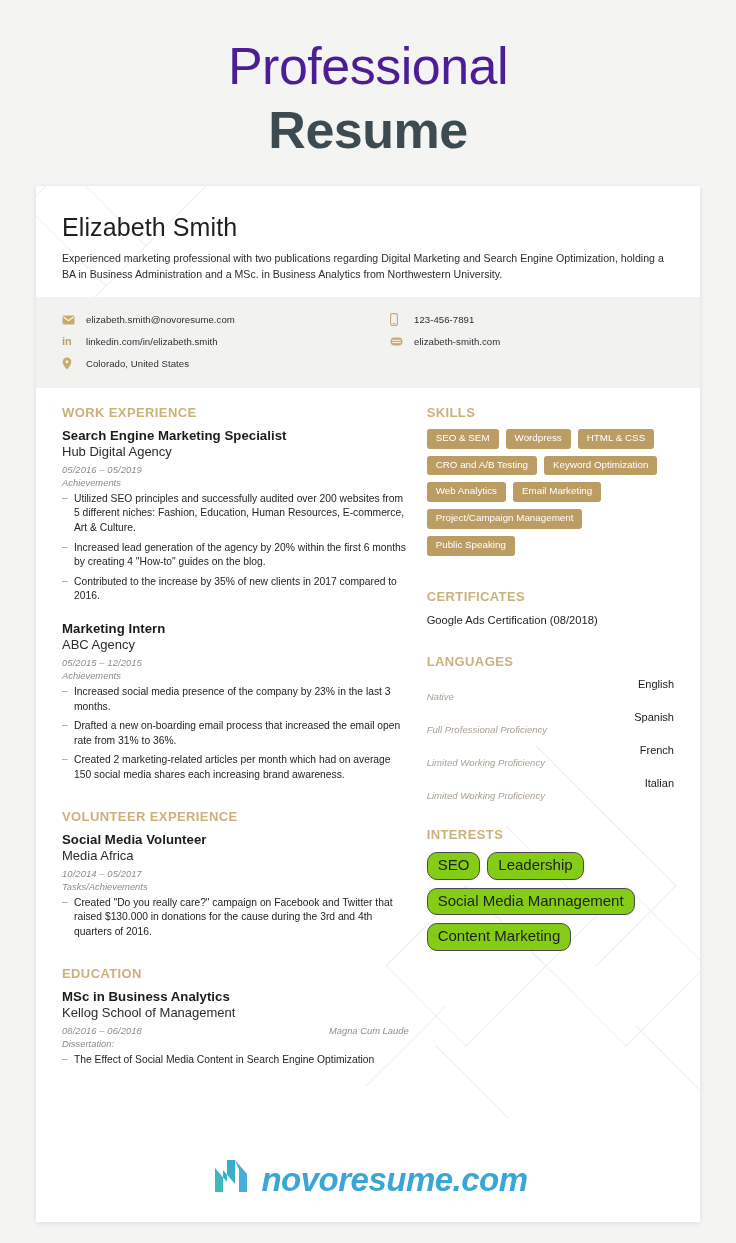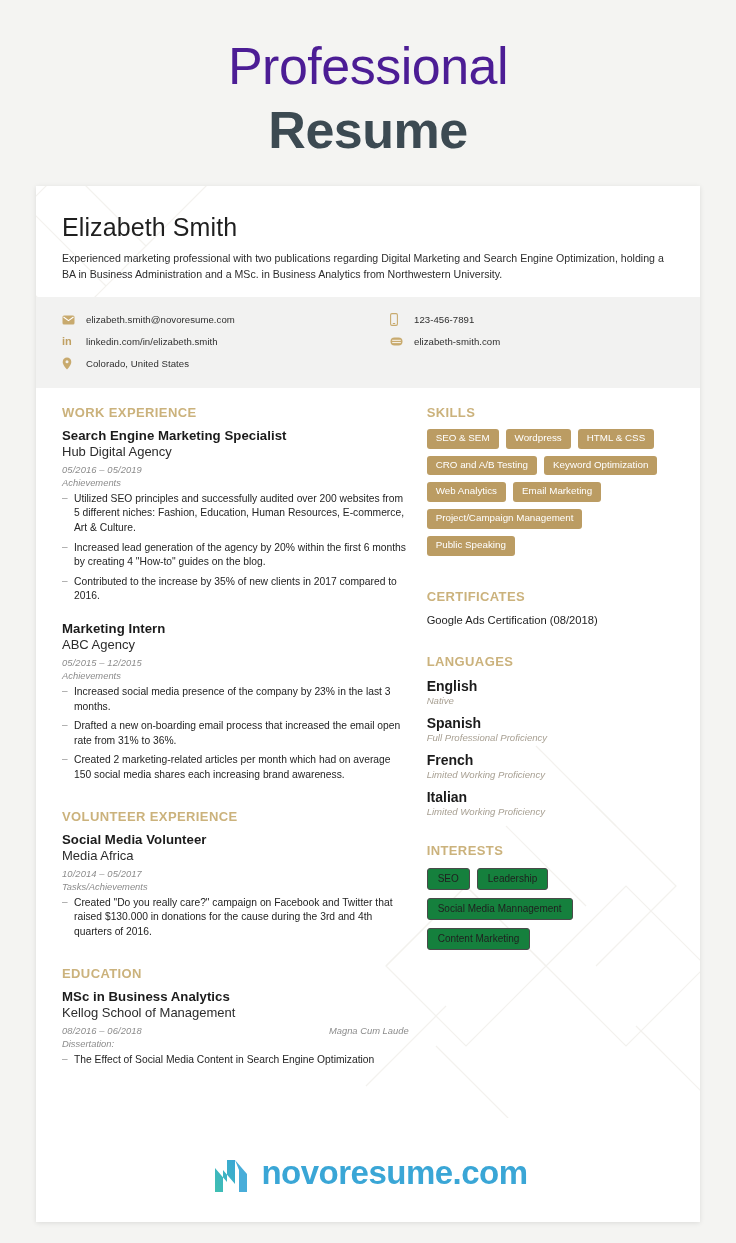--- a/index.html
+++ b/index.html
@@ -223,58 +223,60 @@
   .cert {
     font-size: 11.2px;
     line-height: 1.38;
     color: #1f1f1f;
     margin-top: 9px;
   }
 
   
   .lang { margin-top: 9px; }
   .lang-name {
-    font-size: 14px;
-    font-weight: 700;
+    font-size: 11px;
+    font-weight: 400;
     color: #1b1b1b;
+    text-align: right;
   }
   .lang-level {
     font-size: 9.6px;
     font-style: italic;
     color: #a8a093;
     margin-top: 1px;
   }
 
   
   .intwrap {
     display: flex;
     flex-wrap: wrap;
     margin-top: 10px;
   }
   .interest {
     border: 1px solid #4a4a4a;
     color: #1f1f1f;
-    background: #15803d;
-    font-size: 10px;
+    background: #84cc16;
+    font-size: 15px;
     padding: 4px 10px 5px 10px;
-    border-radius: 3px;
+    border-radius: 10px;
     margin: 0 7px 8px 0;
     line-height: 1.1;
     white-space: nowrap;
   }
 
   
   .brand {
     position: absolute;
     left: 3px;
     right: 0;
     top: 1156px;
     display: flex;
-    align-items: flex-start;
+    align-items: flex-end;
     justify-content: center;
+    font-style: italic;
   }
   .brand-mark { width: 40px; height: 40px; margin-right: 10px; }
   .brand-text {
     font-size: 33px;
     font-weight: 700;
     color: #3aa6d6;
     letter-spacing: -0.5px;
     line-height: 1;
   }
 </style>

